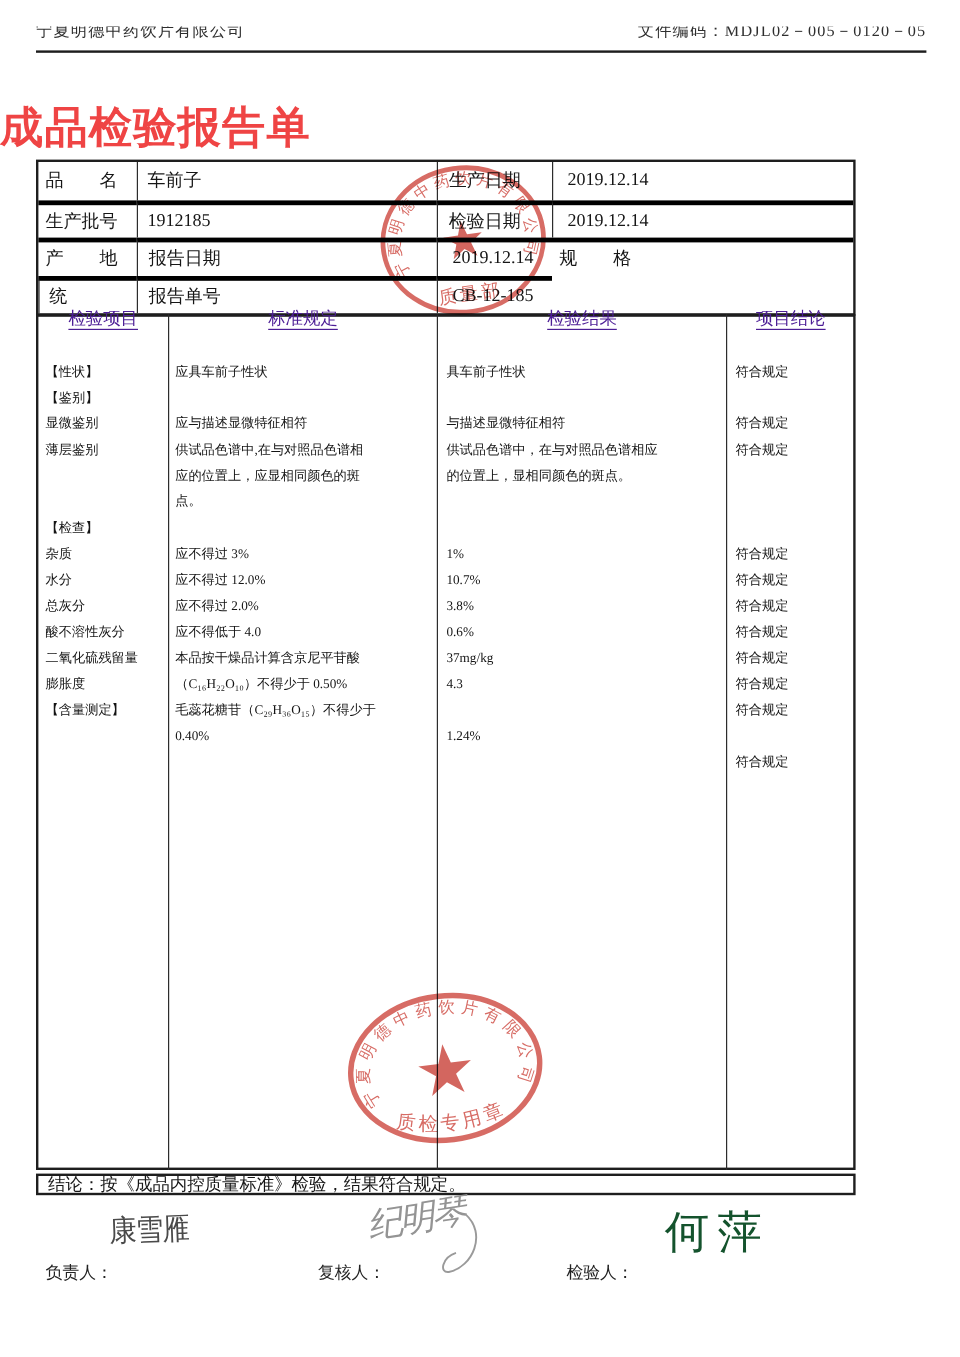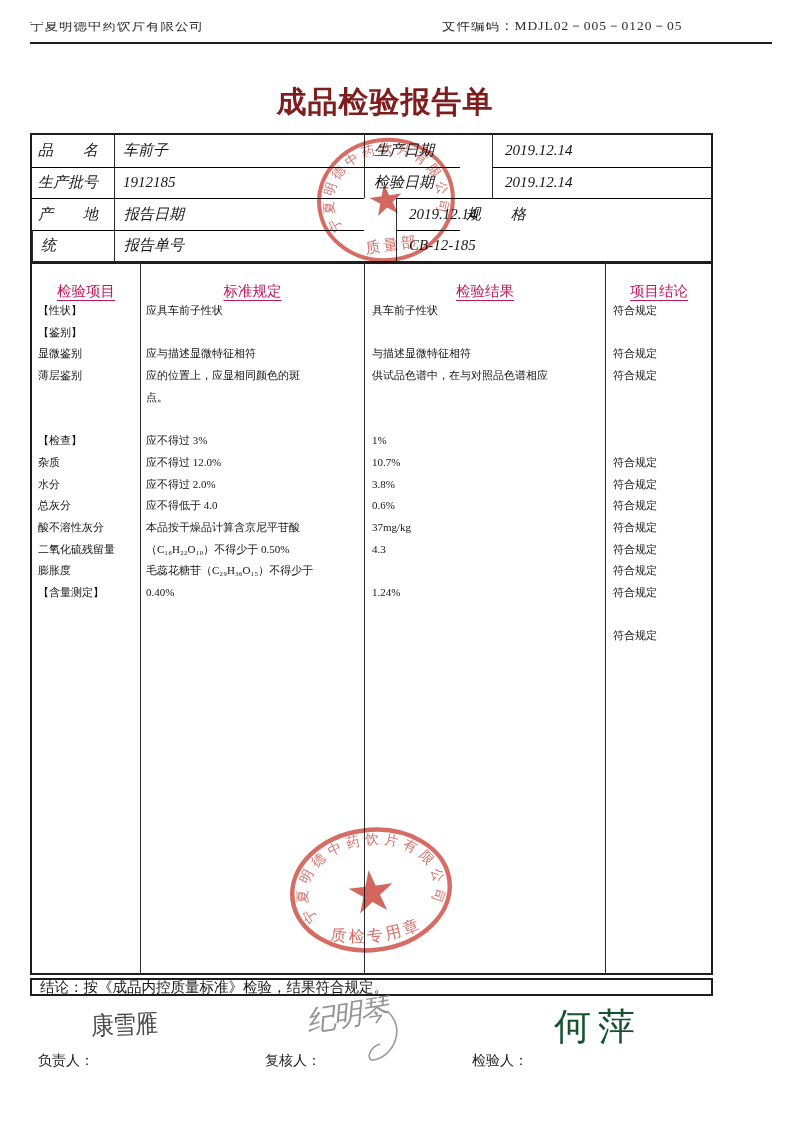--- a/index.html
+++ b/index.html
@@ -4,37 +4,37 @@
 <style>
   html,body{margin:0;padding:0;background:#ffffff;}
   .page{
     position:relative;width:800px;height:1131px;margin:0 auto;background:#fff;
     font-family:"Liberation Serif","DejaVu Serif",serif;color:#161616;overflow:hidden;
   }
   
   .hdr-clip{position:absolute;top:22px;height:17px;overflow:hidden;}
   .hdr-clip .hdr-txt{display:block;margin-top:-5px;font-size:13.5px;line-height:17px;color:#2e2e2e;letter-spacing:1px;white-space:nowrap;}
   .hdr-company{left:30px;width:320px;}
-  .hdr-code{right:28px;width:330px;}
+  .hdr-code{right:28px;width:330px;text-align:right;}
   .hdr-rule{position:absolute;left:30px;top:42px;width:742px;height:2px;background:#1d1d1d;}
   
-  .title{position:absolute;left:0;top:82px;width:770px;text-align:center;font-size:30px;font-weight:bold;letter-spacing:1px;color:#7f1d1d;}
+  .title{position:absolute;left:0;top:82px;width:770px;text-align:left;font-size:36px;font-weight:bold;letter-spacing:1px;color:#ef4444;}
   
   .info{position:absolute;left:30px;top:133px;width:683px;height:130px;border:2px solid #1e1e1e;display:grid;
-        grid-template-columns:82px 250px 96px 1fr;grid-template-rows:1fr 1fr 1fr 1fr;box-sizing:border-box;font-style:italic;}
-  .info .cell{border-top:1px solid #000000;border-left:1px solid #2c2c2c;display:flex;align-items:center;
+        grid-template-columns:82px 250px 96px 1fr;grid-template-rows:1fr 1fr 1fr 1fr;box-sizing:border-box;}
+  .info .cell{border-top:4px solid #000000;border-left:1px solid #2c2c2c;display:flex;align-items:center;
         font-size:15px;padding-left:8px;box-sizing:border-box;white-space:pre;}
   .info .cell.r0{border-top:none;}
   .info .cell.c0{border-left:none;padding-left:6px;}
   .info .cell.c2{padding-left:9px;}
-  .info .cell.c3{padding-left:12px;margin-left:32px;}
+  .info .cell.c3{padding-left:12px;}
   
   .main-box{position:absolute;left:30px;top:262px;width:683px;height:713px;border:2px solid #1e1e1e;box-sizing:border-box;}
   .vline{position:absolute;top:262px;height:713px;width:1px;background:#2c2c2c;}
-  .th{position:absolute;top:282px;font-size:14.5px;text-align:center;text-decoration:underline;text-underline-offset:4px;color:#be185d;}
+  .th{position:absolute;top:256px;font-size:14.5px;text-align:center;text-decoration:underline;text-underline-offset:4px;color:#4c1d95;}
   .col{position:absolute;top:300px;font-size:11px;line-height:21.7px;color:#141414;}
   .col .ln{height:21.7px;white-space:pre;overflow:visible;}
   
   .conclusion{position:absolute;left:30px;top:978px;width:683px;height:18px;border:2px solid #1e1e1e;box-sizing:border-box;
         display:flex;align-items:center;padding-left:8px;font-size:14.5px;}
   
   .sig-label{position:absolute;top:1018px;font-size:14px;color:#222;margin-top:34px;}
   .sig{position:absolute;white-space:nowrap;}
   .sig-1{left:88px;top:1008px;font-size:25px;color:#4a4a4a;transform:rotate(-2deg) scaleX(.92);letter-spacing:-1px;}
   .sig-2{left:306px;top:996px;font-size:29px;color:#949494;font-style:italic;transform:rotate(-9deg);letter-spacing:-2px;}
@@ -103,37 +103,39 @@
       <div class="ln">膨胀度</div>
       <div class="ln">【含量测定】</div>
       <div class="ln"></div>
       <div class="ln"></div>
       <div class="ln"></div>
     </div>
   <div class="col" id="col-standard" style="left:146px;width:216px">
       <div class="ln">应具车前子性状</div>
       <div class="ln"></div>
       <div class="ln">应与描述显微特征相符</div>
+      <div class="ln">供试品色谱中,在与对照品色谱相</div>
       <div class="ln">应的位置上，应显相同颜色的斑</div>
       <div class="ln">点。</div>
       <div class="ln"></div>
       <div class="ln">应不得过 3%</div>
       <div class="ln">应不得过 12.0%</div>
       <div class="ln">应不得过 2.0%</div>
       <div class="ln">应不得低于 4.0</div>
       <div class="ln">本品按干燥品计算含京尼平苷酸</div>
       <div class="ln">（C₁₆H₂₂O₁₀）不得少于 0.50%</div>
       <div class="ln">毛蕊花糖苷（C₂₉H₃₆O₁₅）不得少于</div>
       <div class="ln">0.40%</div>
     </div>
   <div class="col" id="col-result" style="left:372px;width:230px">
       <div class="ln">具车前子性状</div>
       <div class="ln"></div>
       <div class="ln">与描述显微特征相符</div>
       <div class="ln">供试品色谱中，在与对照品色谱相应</div>
+      <div class="ln">的位置上，显相同颜色的斑点。</div>
       <div class="ln"></div>
       <div class="ln"></div>
       <div class="ln">1%</div>
       <div class="ln">10.7%</div>
       <div class="ln">3.8%</div>
       <div class="ln">0.6%</div>
       <div class="ln">37mg/kg</div>
       <div class="ln">4.3</div>
       <div class="ln"></div>
       <div class="ln">1.24%</div>

